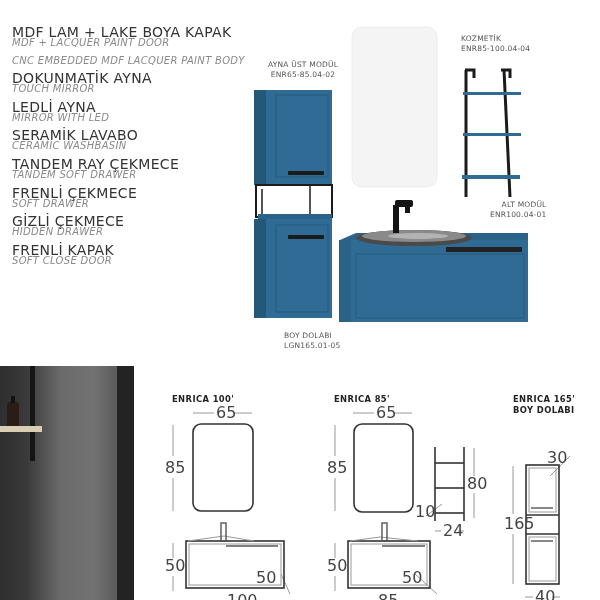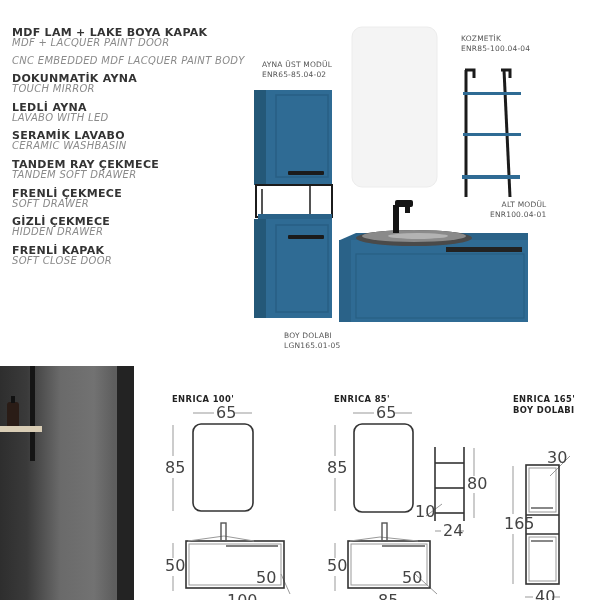--- a/index.html
+++ b/index.html
@@ -2,26 +2,26 @@
 <html><head>
   <meta charset="utf-8">
   <style>
     * { box-sizing: border-box; margin: 0; padding: 0; }
     html, body { width: 600px; height: 600px; background: #ffffff; overflow: hidden; }
     body { position: relative; font-family: "DejaVu Sans", sans-serif; color: #333; }
 
     
     .features { position: absolute; left: 12px; top: 27px; width: 240px; }
     .feature { margin-bottom: 7.6px; }
-    .feature .tr { font-size: 11px; font-weight: bold; color: #333; letter-spacing: 0.3px; line-height: 11px; white-space: nowrap; }
+    .feature .tr { font-size: 14px; font-weight: normal; color: #333; letter-spacing: 0.3px; line-height: 11px; white-space: nowrap; }
     .feature .en { font-size: 10px; font-style: italic; color: #8a8a8a; letter-spacing: 0.3px; line-height: 10px; white-space: nowrap; }
 
     
     .plabel { position: absolute; font-size: 7.5px; color: #555; line-height: 10px; letter-spacing: 0.2px; white-space: nowrap; }
-    .plabel.right { text-align: left; }
+    .plabel.right { text-align: center; }
 
     
     .product { position: absolute; left: 0; top: 0; width: 600px; height: 360px; pointer-events: none; }
     .product svg { position: absolute; left: 0; top: 0; }
 
     
     .photo { position: absolute; left: 0; top: 366px; width: 134px; height: 234px; background: linear-gradient(90deg, #2e2e2e 0%, #3a3a3a 20%, #6a6a6a 45%, #727272 70%, #5e5e5e 85%); overflow: hidden; }
     .photo .edge { position: absolute; right: 0; top: 0; width: 17px; height: 100%; background: #232323; }
     .photo .bar { position: absolute; left: 30px; top: 0; width: 5px; height: 95px; background: #151515; }
     .photo .shelf { position: absolute; left: 0; top: 60px; width: 42px; height: 6px; background: #d9cdb5; }
@@ -43,21 +43,21 @@
   </div>
   <div class="feature">
     <div class="en">CNC EMBEDDED MDF LACQUER PAINT BODY</div>
   </div>
   <div class="feature">
     <div class="tr">DOKUNMATİK AYNA</div>
     <div class="en">TOUCH MIRROR</div>
   </div>
   <div class="feature">
     <div class="tr">LEDLİ AYNA</div>
-    <div class="en">LAVABO WITH LED</div>
+    <div class="en">MIRROR WITH LED</div>
   </div>
   <div class="feature">
     <div class="tr">SERAMİK LAVABO</div>
     <div class="en">CERAMIC WASHBASIN</div>
   </div>
   <div class="feature">
     <div class="tr">TANDEM RAY ÇEKMECE</div>
     <div class="en">TANDEM SOFT DRAWER</div>
   </div>
   <div class="feature">

